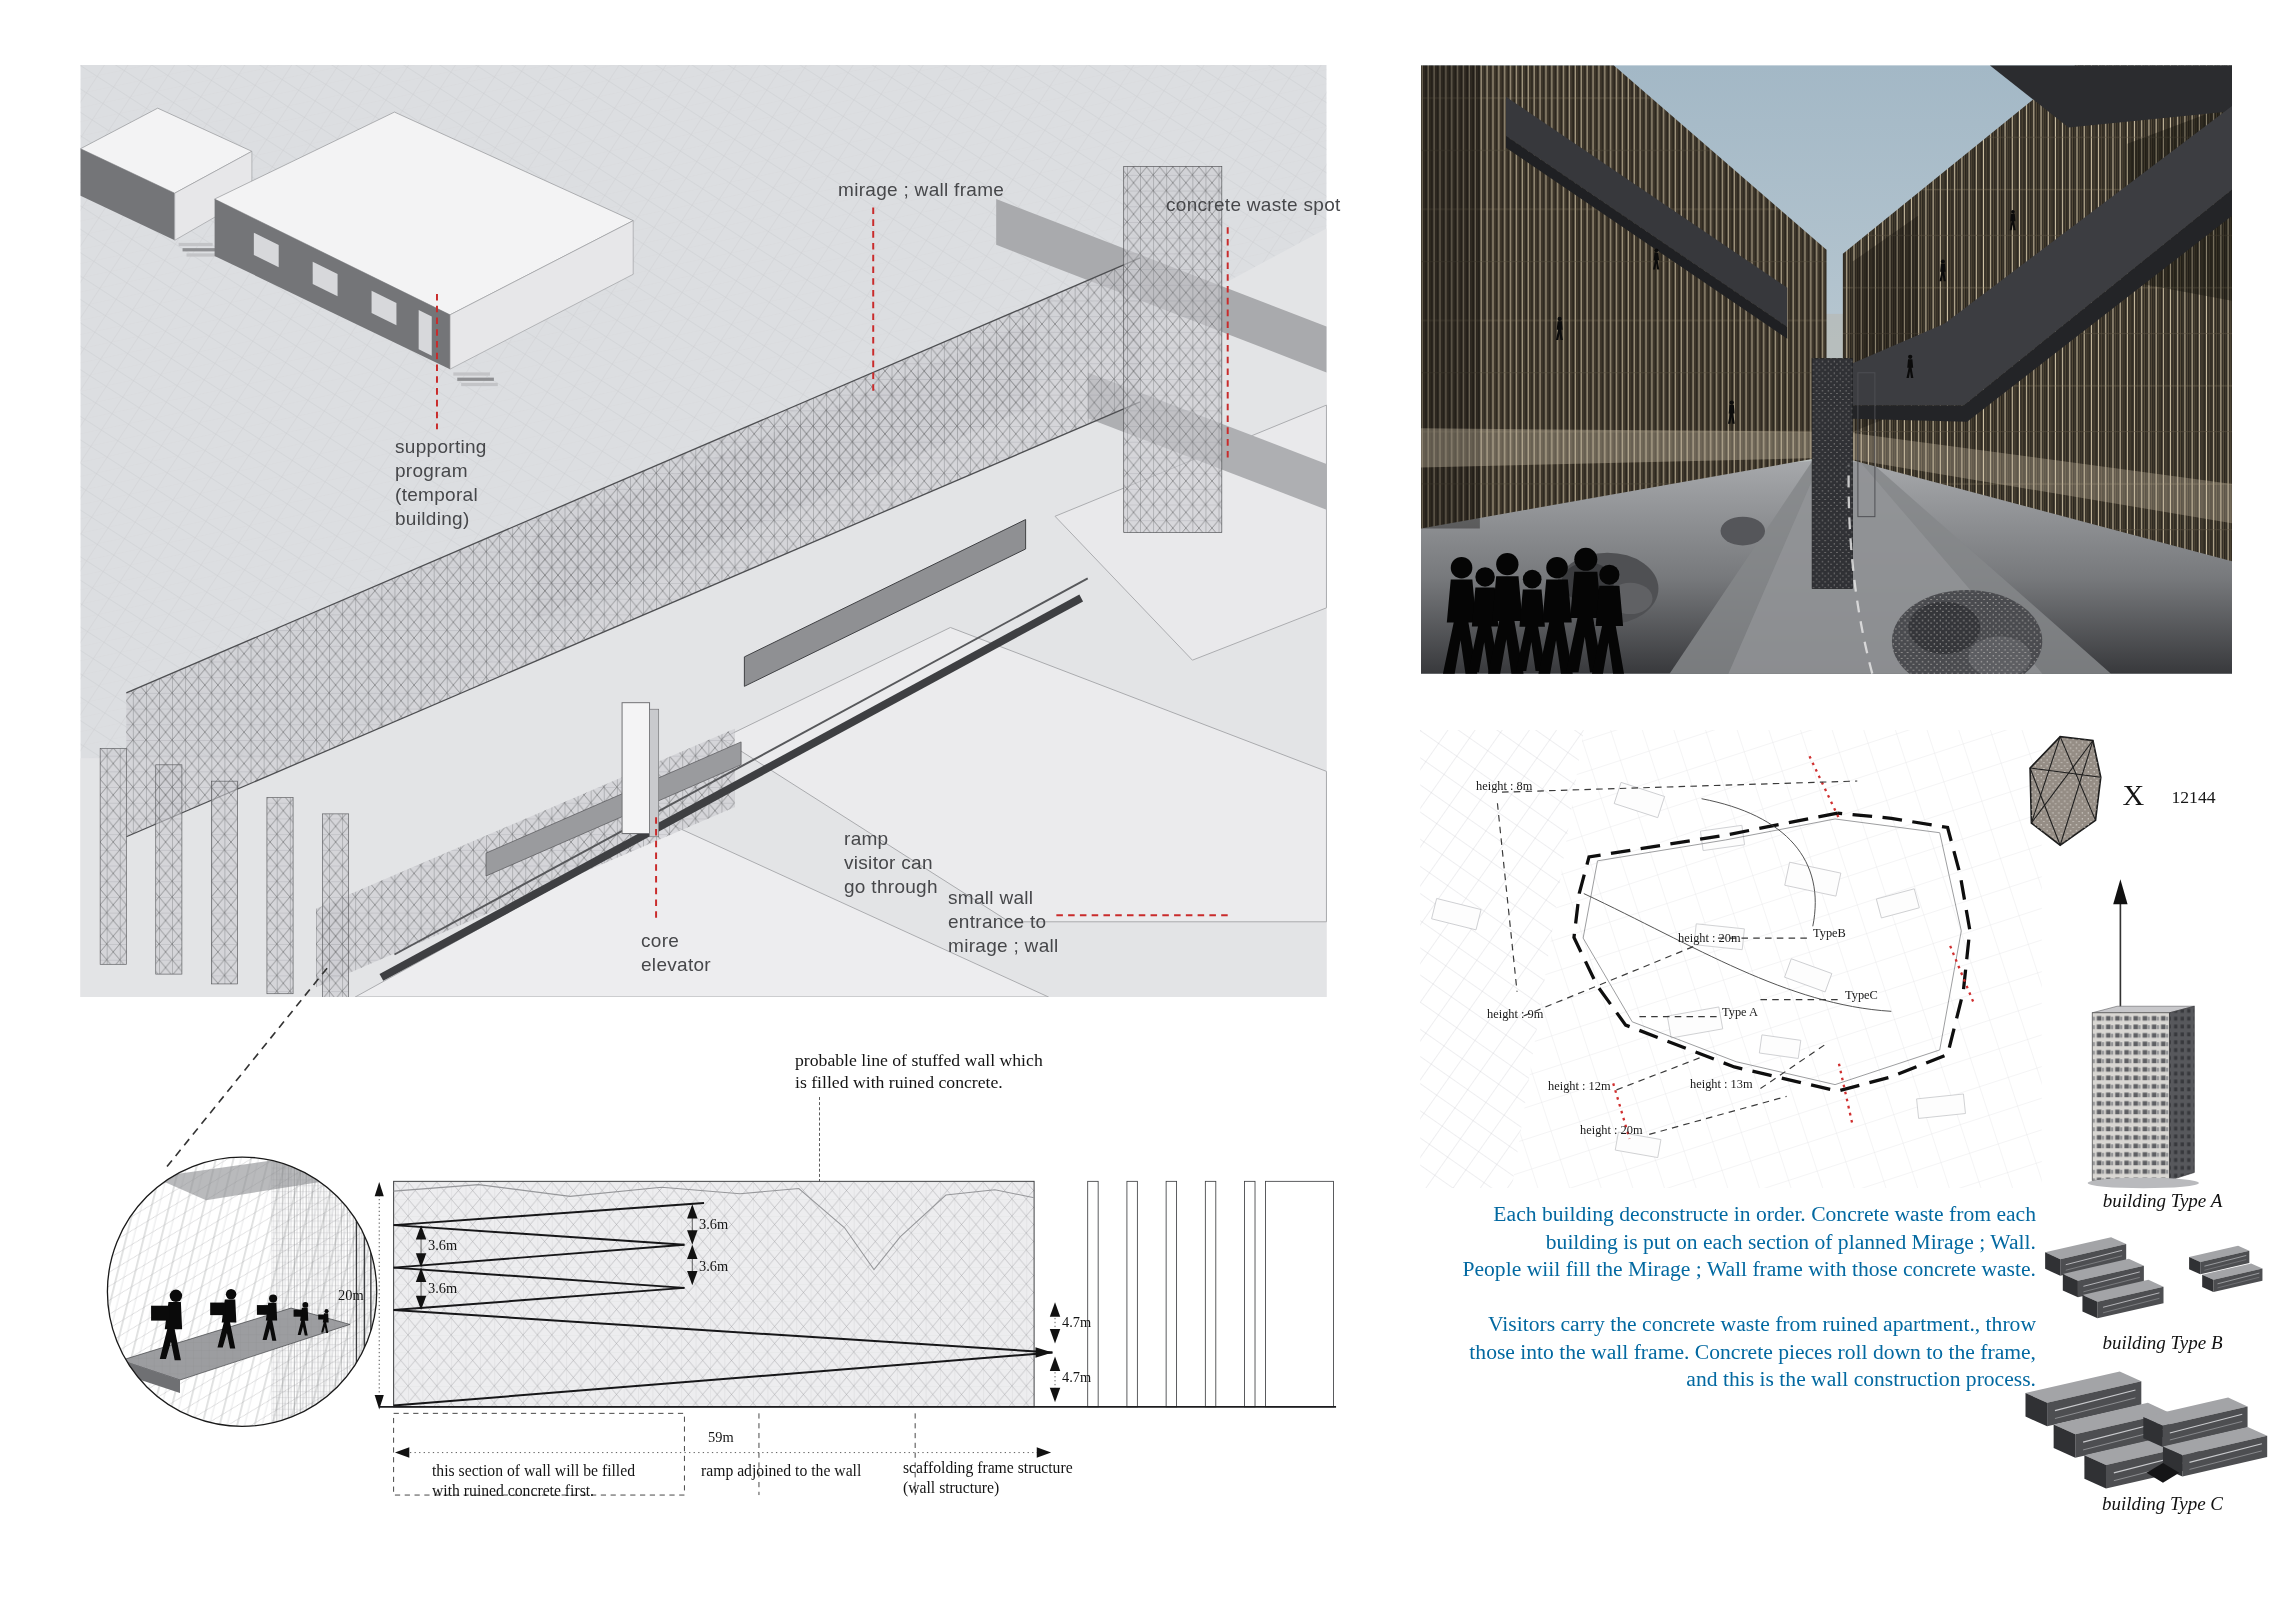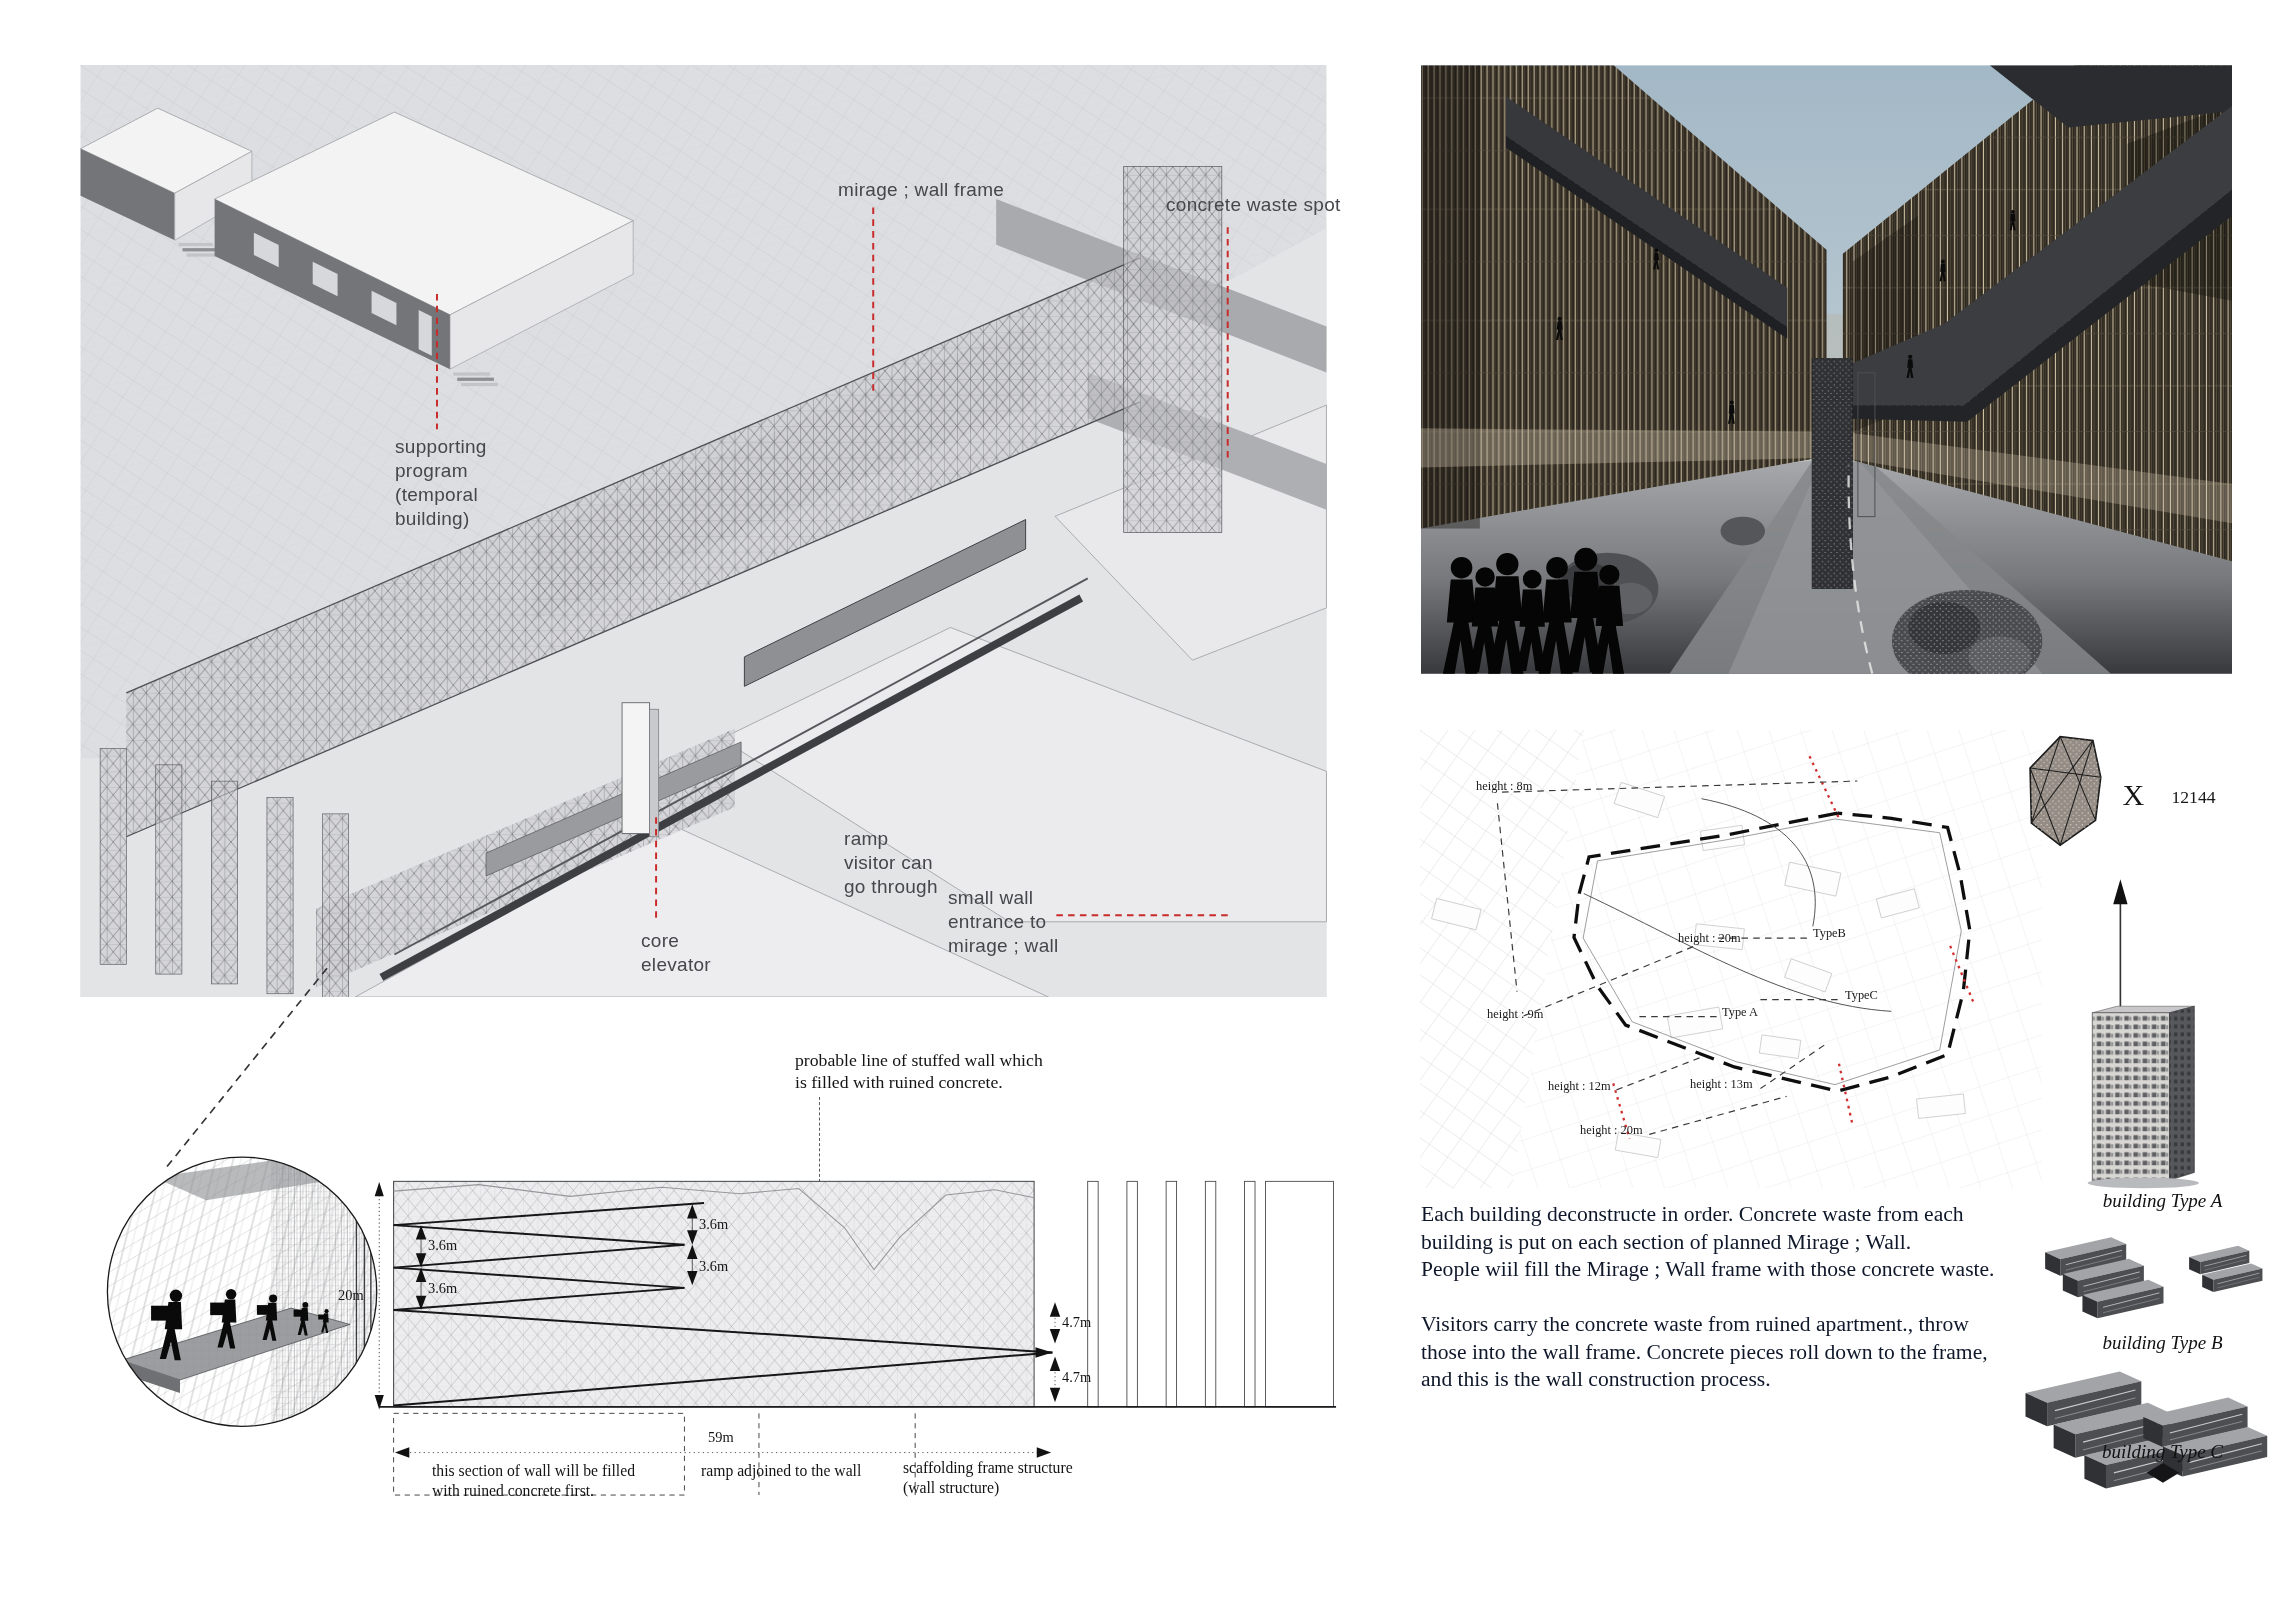--- a/index.html
+++ b/index.html
@@ -6,21 +6,21 @@
   .page{position:relative;width:2295px;height:1623px;background:#fff;overflow:hidden;
         font-family:"Liberation Sans",sans-serif;}
   .abs{position:absolute;}
   .sans-label{font:19px/24px "Liberation Sans",sans-serif;color:#46474a;
               white-space:pre-line;letter-spacing:0.3px;}
   .serif{font-family:"Liberation Serif",serif;color:#141414;}
   .note{font-size:15.7px;line-height:20px;white-space:pre-line;}
   .note-lg{font-size:17.7px;line-height:22px;white-space:pre-line;}
   .plan-lbl{font-family:"Liberation Serif",serif;font-size:12.4px;color:#1a1a1a;white-space:nowrap;}
   .desc{width:615px;}
-  .desc p{font:21.6px/27.5px "Liberation Serif",serif;color:#0f172a;margin:0 0 27.5px 0;white-space:pre-line;}
+  .desc p{font:21.6px/27.5px "Liberation Serif",serif;color:#0369a1;margin:0 0 27.5px 0;white-space:pre-line;text-align:right;}
   .bldg-lbl{font:italic 19px "Liberation Serif",serif;color:#111;text-align:center;width:209px;}
   .dashv{border-left:1.3px dashed #5c5c5c;}
   svg text.sv-serif{font-family:"Liberation Serif",serif;fill:#161616;}
 </style>
 </head>
 <body>
 
 <svg width="0" height="0" style="position:absolute" aria-hidden="true">
   <defs>
     <pattern id="truss" width="20" height="24" patternUnits="userSpaceOnUse">
@@ -349,21 +349,21 @@
       <use href="#slab" transform="translate(5,1000) scale(1.5)"></use>
       <use href="#slab" transform="translate(48,1048) scale(1.5)"></use>
       <use href="#slab" transform="translate(95,1095) scale(1.5)"></use>
       <use href="#slab" transform="translate(185,1040) scale(1.35)"></use>
       <use href="#slab" transform="translate(215,1085) scale(1.35)"></use>
       <polygon points="190,1155 215,1140 240,1155 215,1170" fill="#151517"></polygon>
     </g>
   </svg>
   <div class="abs bldg-lbl" style="left:2058px;top:1190px;">building Type A</div>
   <div class="abs bldg-lbl" style="left:2058px;top:1332px;">building Type B</div>
-  <div class="abs bldg-lbl" style="left:2058px;top:1441px;text-align:center;">building Type C</div>
+  <div class="abs bldg-lbl" style="left:2058px;top:1493px;text-align:center;">building Type C</div>
 
   <svg class="abs" style="left:75px;top:942px;" width="308" height="487" viewBox="0 0 470 745">
     <defs>
         <clipPath id="circleclip">
           <circle cx="255" cy="535" r="206"></circle>
         </clipPath>
       </defs>
     <line x1="385" y1="40" x2="135" y2="350" stroke="#333" stroke-width="2.5" stroke-dasharray="12 9"></line>
     <g clip-path="url(#circleclip)">
       <rect x="49" y="329" width="412" height="412" fill="#ffffff"></rect>

